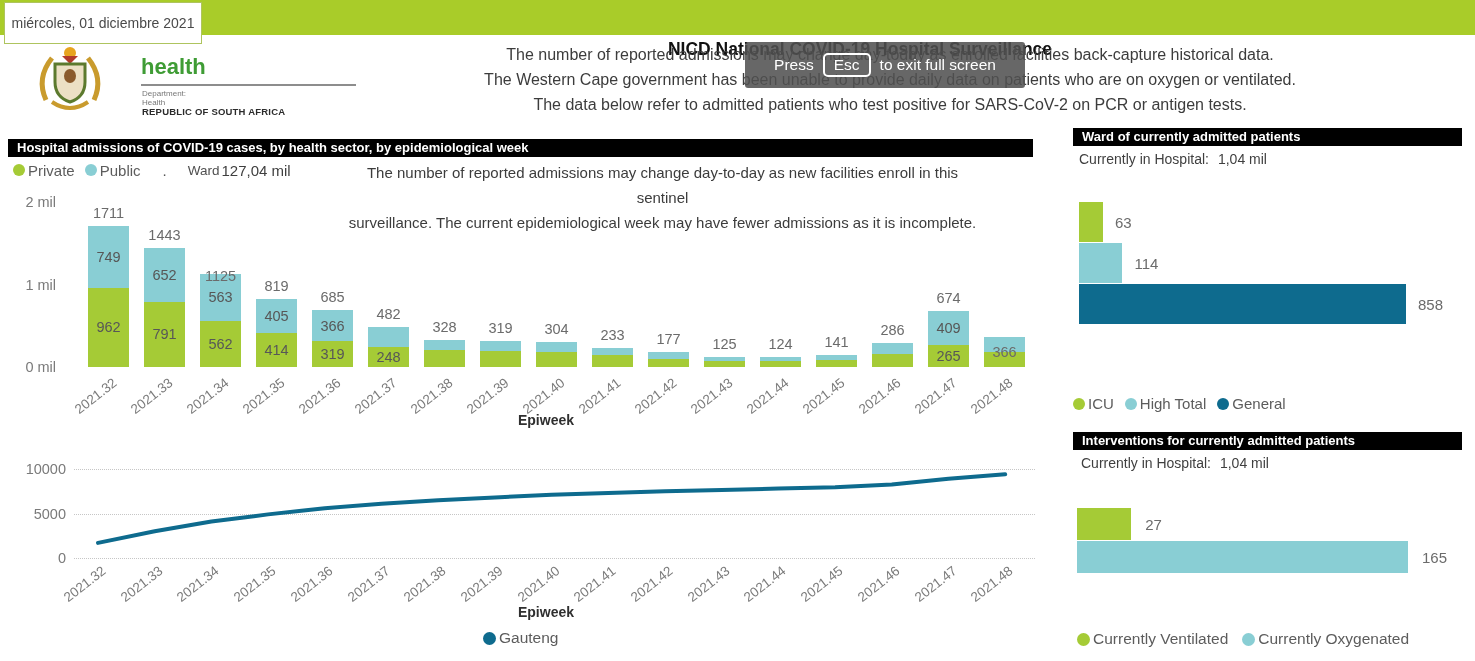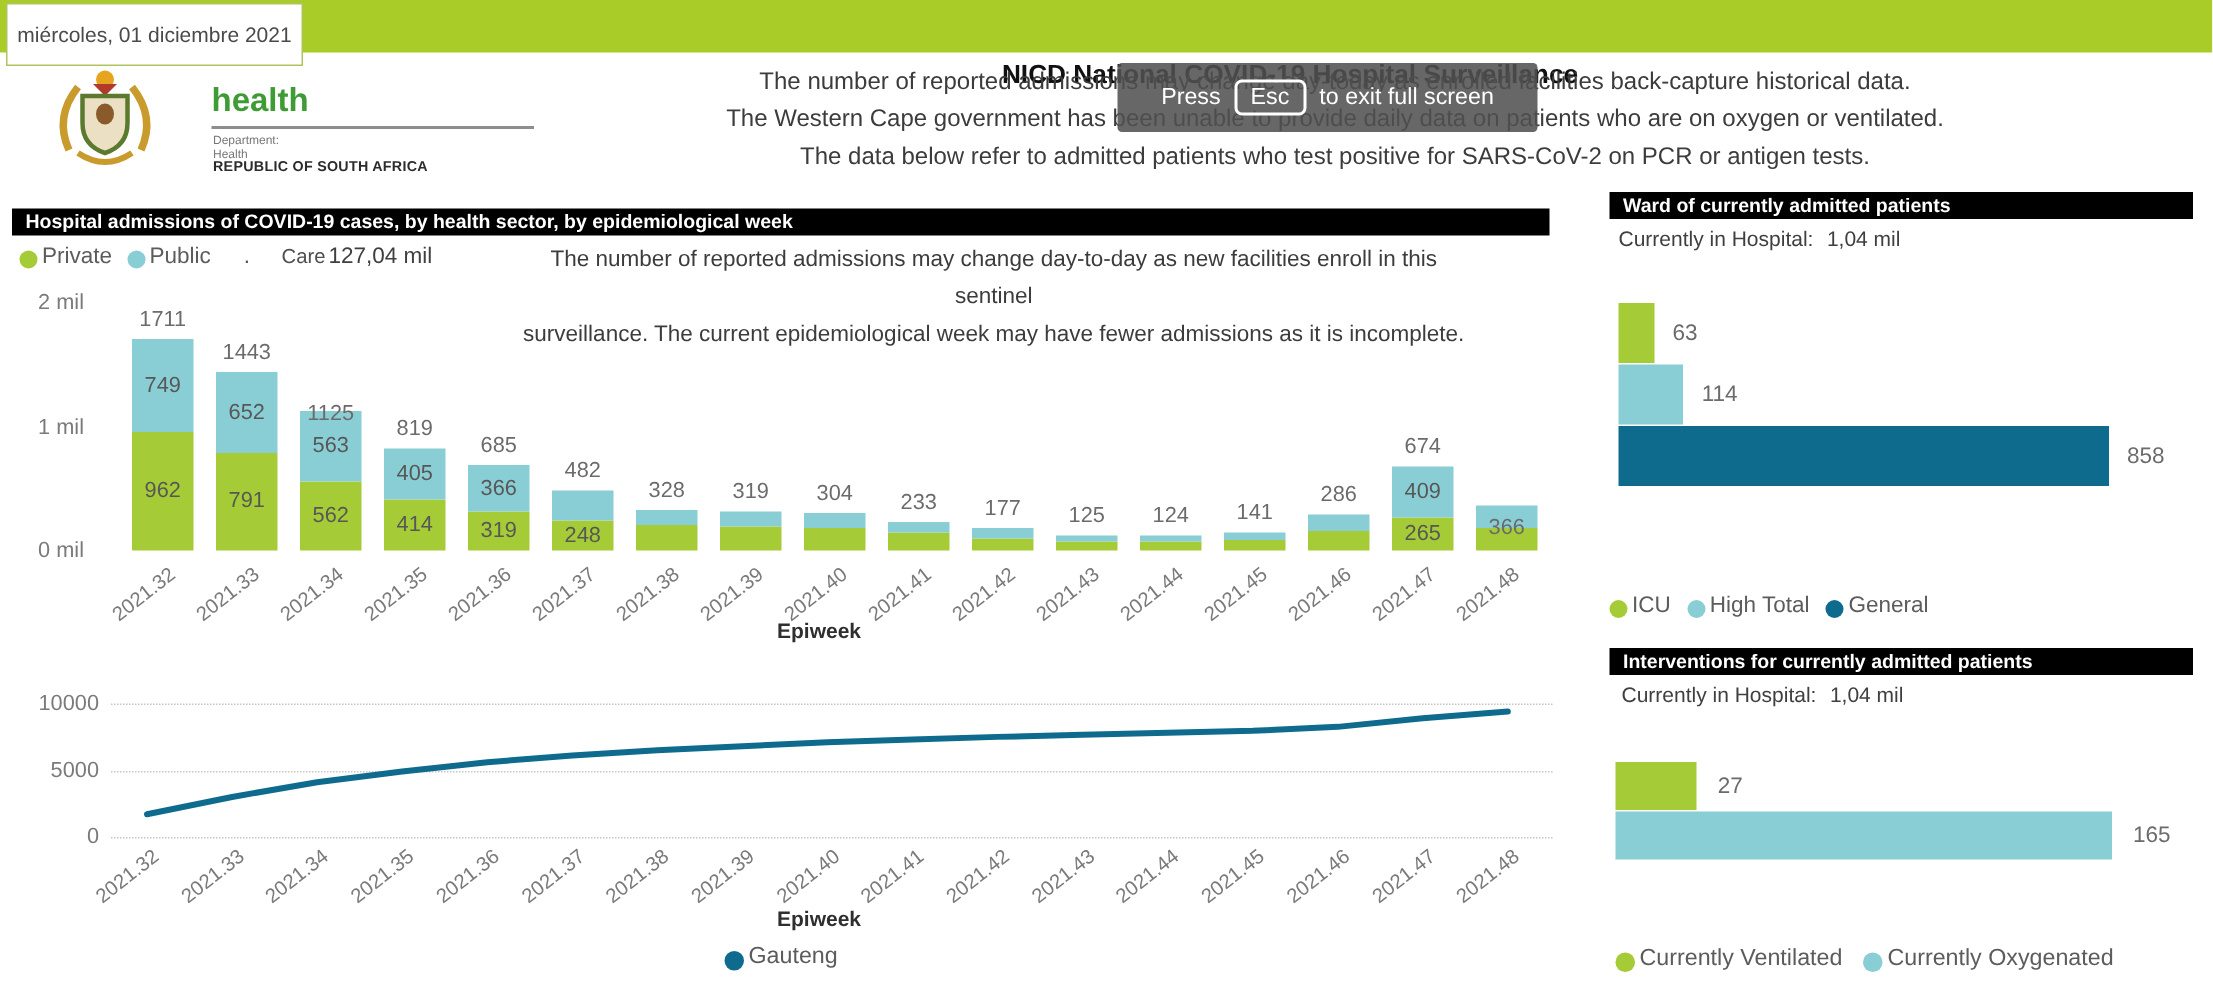--- a/index.html
+++ b/index.html
@@ -2,21 +2,21 @@
 <html><head>
 <meta charset="utf-8">
 <style>
   html,body{margin:0;padding:0;background:#fff;}
   .page{position:relative;width:1475px;height:661px;background:#fff;overflow:hidden;
         font-family:"Liberation Sans",sans-serif;}
   .abs{position:absolute;}
   .titlebar{position:absolute;background:#000;color:#fff;font-size:13px;font-weight:700;
             line-height:18px;height:18px;padding-left:9px;box-sizing:border-box;white-space:nowrap;}
   .legend-row{position:absolute;display:flex;align-items:center;}
-  .legend-item{display:flex;align-items:flex-end;gap:3px;font-size:15px;color:#5c5c5c;white-space:nowrap;}
+  .legend-item{display:flex;align-items:center;gap:3px;font-size:15px;color:#5c5c5c;white-space:nowrap;}
   .legend-dot{width:12px;height:12px;border-radius:50%;flex:none;}
   .ytick{position:absolute;font-size:14.5px;color:#7a7a7a;text-align:right;transform:translateY(-50%);}
   .ticklbl{position:absolute;font-size:13.5px;color:#7a7a7a;white-space:nowrap;
            transform-origin:100% 50%;transform:translate(-100%,-50%) rotate(-38deg);}
   .gridline{position:absolute;height:0;border-top:1px dotted #c6c6c6;}
   .seglbl{position:absolute;font-size:14.5px;color:#575757;transform:translate(-50%,-50%);white-space:nowrap;}
   .totlbl{position:absolute;font-size:14.5px;color:#6b6b6b;transform:translateX(-50%);white-space:nowrap;}
   .vallbl{position:absolute;font-size:15px;color:#6b6b6b;transform:translateY(-50%);white-space:nowrap;}
   .xlabel{position:absolute;font-size:14px;font-weight:700;color:#2f2f2f;transform:translateX(-50%);}
   .note{font-size:15px;line-height:25px;color:#3c3c3c;text-align:center;}
@@ -72,21 +72,21 @@
   <div class="legend-row" style="left:13px;top:161px;height:18px;">
     <div class="legend-item">
       <span class="legend-dot" style="background: rgb(165, 203, 54);"></span>
       <span>Private</span>
     </div>
     <div class="legend-item" style="margin-left:10px;">
       <span class="legend-dot" style="background: rgb(137, 206, 212);"></span>
       <span>Public</span>
     </div>
     <span style="margin-left:22px;color:#555;font-size:15px;">.</span>
-    <span style="margin-left:21px;font-size:13.5px;color:#4f4f4f;">Care</span>
+    <span style="margin-left:21px;font-size:13.5px;color:#4f4f4f;">Ward</span>
     <span style="margin-left:2px;font-size:15px;color:#3f3f3f;">127,04 mil</span>
   </div>
 
   <div class="abs note" style="left:340px;top:160px;width:645px;">
     <div>The number of reported admissions may change day-to-day as new facilities enroll in this sentinel</div>
     <div>surveillance. The current epidemiological week may have fewer admissions as it is incomplete.</div>
   </div>
 
   <div class="abs" id="adm-layer" style="left:0;top:0;width:1475px;height:661px;pointer-events:none;">
       <div class="ytick" style="left:6px;top:367px;width:50px;">0 mil</div>

